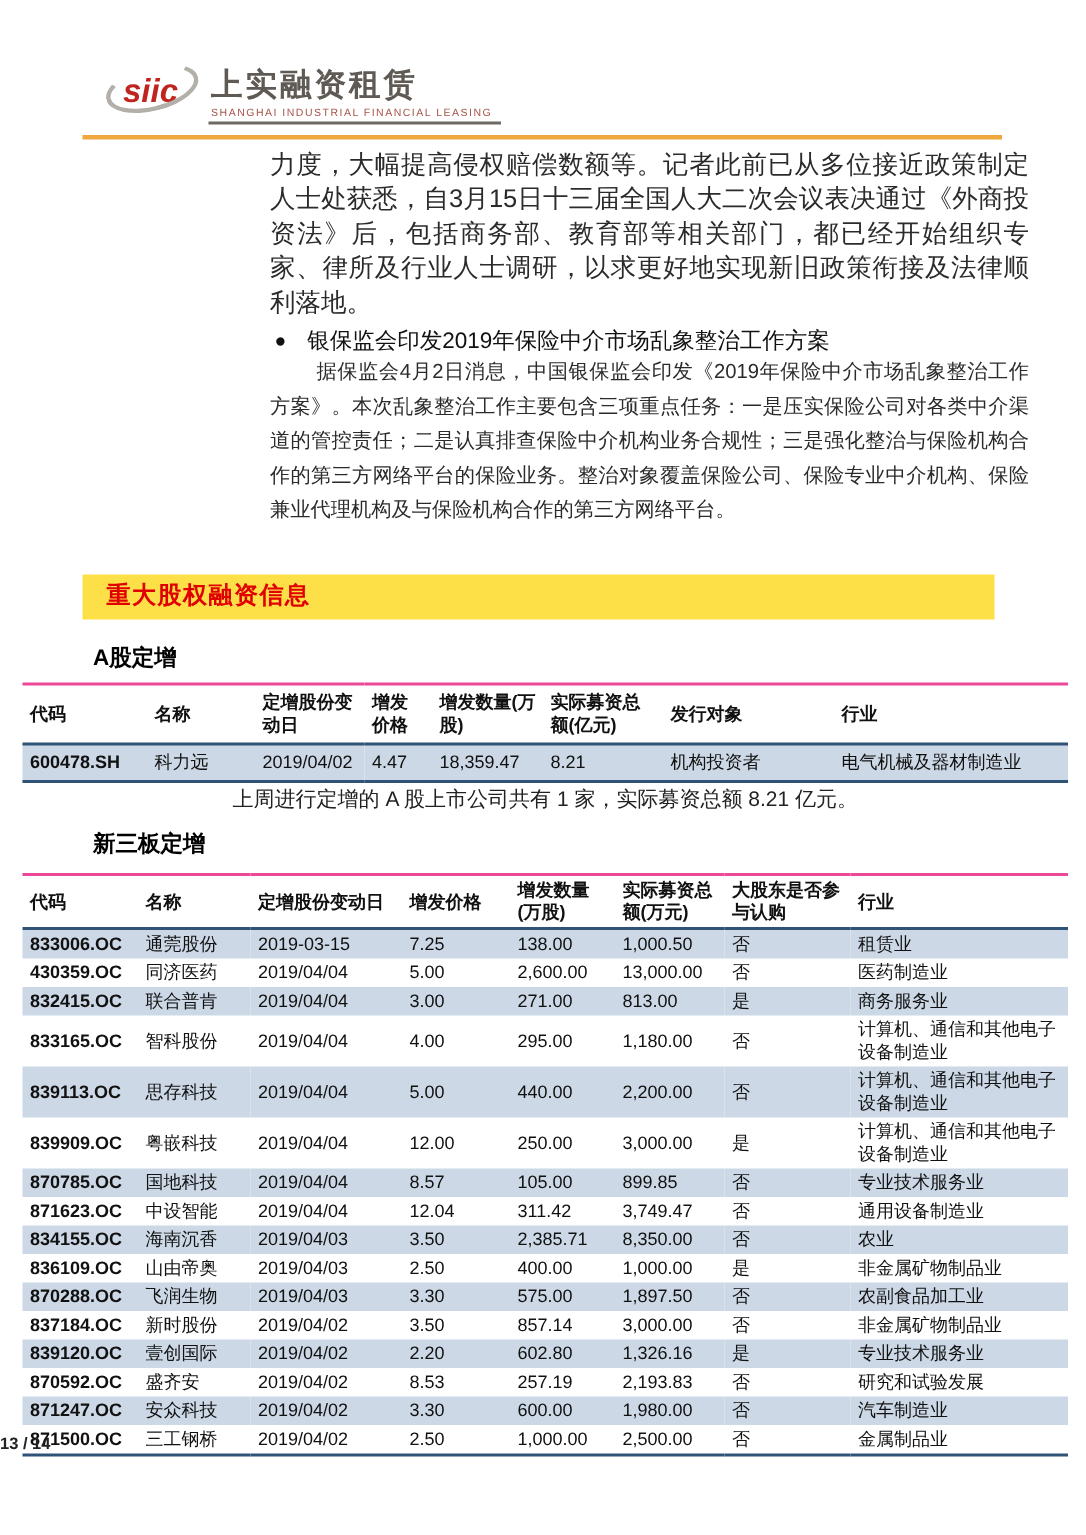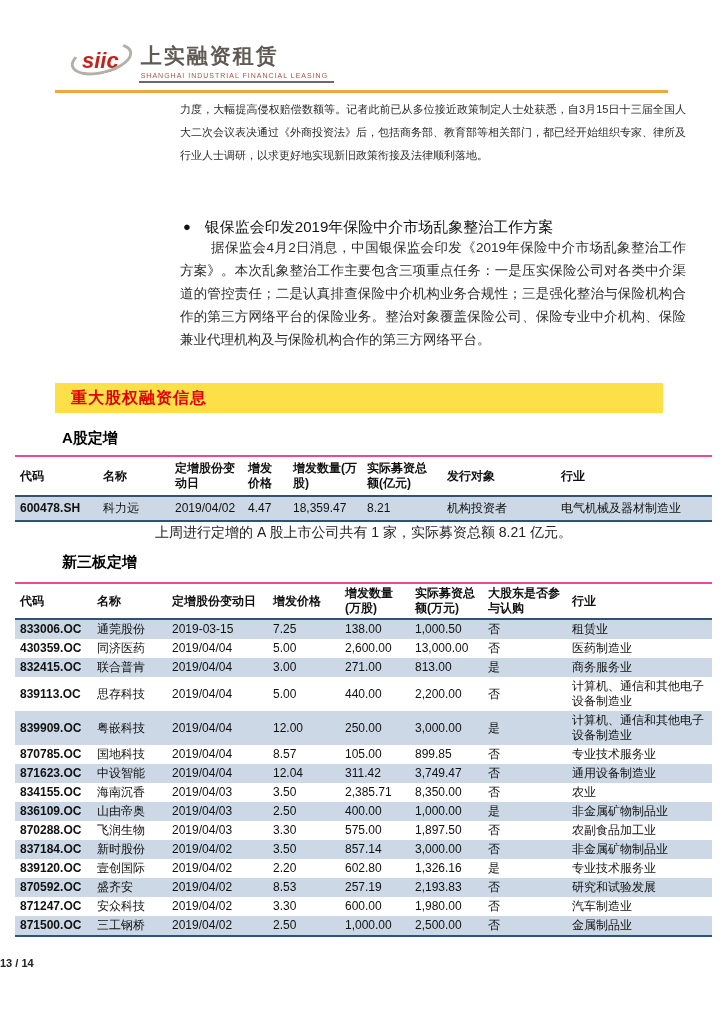--- a/index.html
+++ b/index.html
@@ -17,21 +17,21 @@
   .logo-mark::before { content:""; position:absolute; top:2px; left:-4px; right:-4px; bottom:4px;
     border:3px solid #b3b0aa; border-radius:50%; border-top-color:transparent;
     transform:rotate(-14deg); }
   .logo-text { border-bottom:2px solid #6e6a63; padding:0 6px 2px 2px; }
   .logo-cn { font-size:21px; font-weight:bold; color:#5f5a53; letter-spacing:2px; }
   .logo-en { font-size:7px; color:#a8544a; letter-spacing:1px; margin-top:2px; }
   .header-rule { position:absolute; top:90px; left:55px; width:613px; height:3px; background:#EFA73E; }
 
   
   .p1 { position:absolute; top:98px; left:180px; width:506px;
-    font-size:11px; line-height:23px; text-align:justify; }
+    font-size:17px; line-height:23px; text-align:justify; }
   .bullet-heading { position:absolute; top:218px; left:183px; width:500px;
     font-size:15px; font-weight:normal; color:#111; }
   .bullet-heading .bullet { display:inline-block; margin-right:14px; font-size:13px; transform:translateY(-1px); }
   .p2 { position:absolute; top:236px; left:180px; width:506px;
     font-size:13.5px; line-height:23px; text-align:justify; text-indent:2.3em; }
 
   
   .banner { position:absolute; top:383px; left:55px; width:608px; height:30px;
     background:#fde047; color:#E00000; font-size:16px; font-weight:bold;
     line-height:30px; padding-left:16px; letter-spacing:1px; }
@@ -183,20 +183,30 @@
           <td class="c0">832415.OC</td>
           <td class="c1">联合普肯</td>
           <td class="c2">2019/04/04</td>
           <td class="c3">3.00</td>
           <td class="c4">271.00</td>
           <td class="c5">813.00</td>
           <td class="c6">是</td>
           <td class="c7">商务服务业</td>
         </tr>
         <tr>
+          <td class="c0">833165.OC</td>
+          <td class="c1">智科股份</td>
+          <td class="c2">2019/04/04</td>
+          <td class="c3">4.00</td>
+          <td class="c4">295.00</td>
+          <td class="c5">1,180.00</td>
+          <td class="c6">否</td>
+          <td class="c7">计算机、通信和其他电子设备制造业</td>
+        </tr>
+        <tr>
           <td class="c0">839113.OC</td>
           <td class="c1">思存科技</td>
           <td class="c2">2019/04/04</td>
           <td class="c3">5.00</td>
           <td class="c4">440.00</td>
           <td class="c5">2,200.00</td>
           <td class="c6">否</td>
           <td class="c7">计算机、通信和其他电子设备制造业</td>
         </tr>
         <tr>

